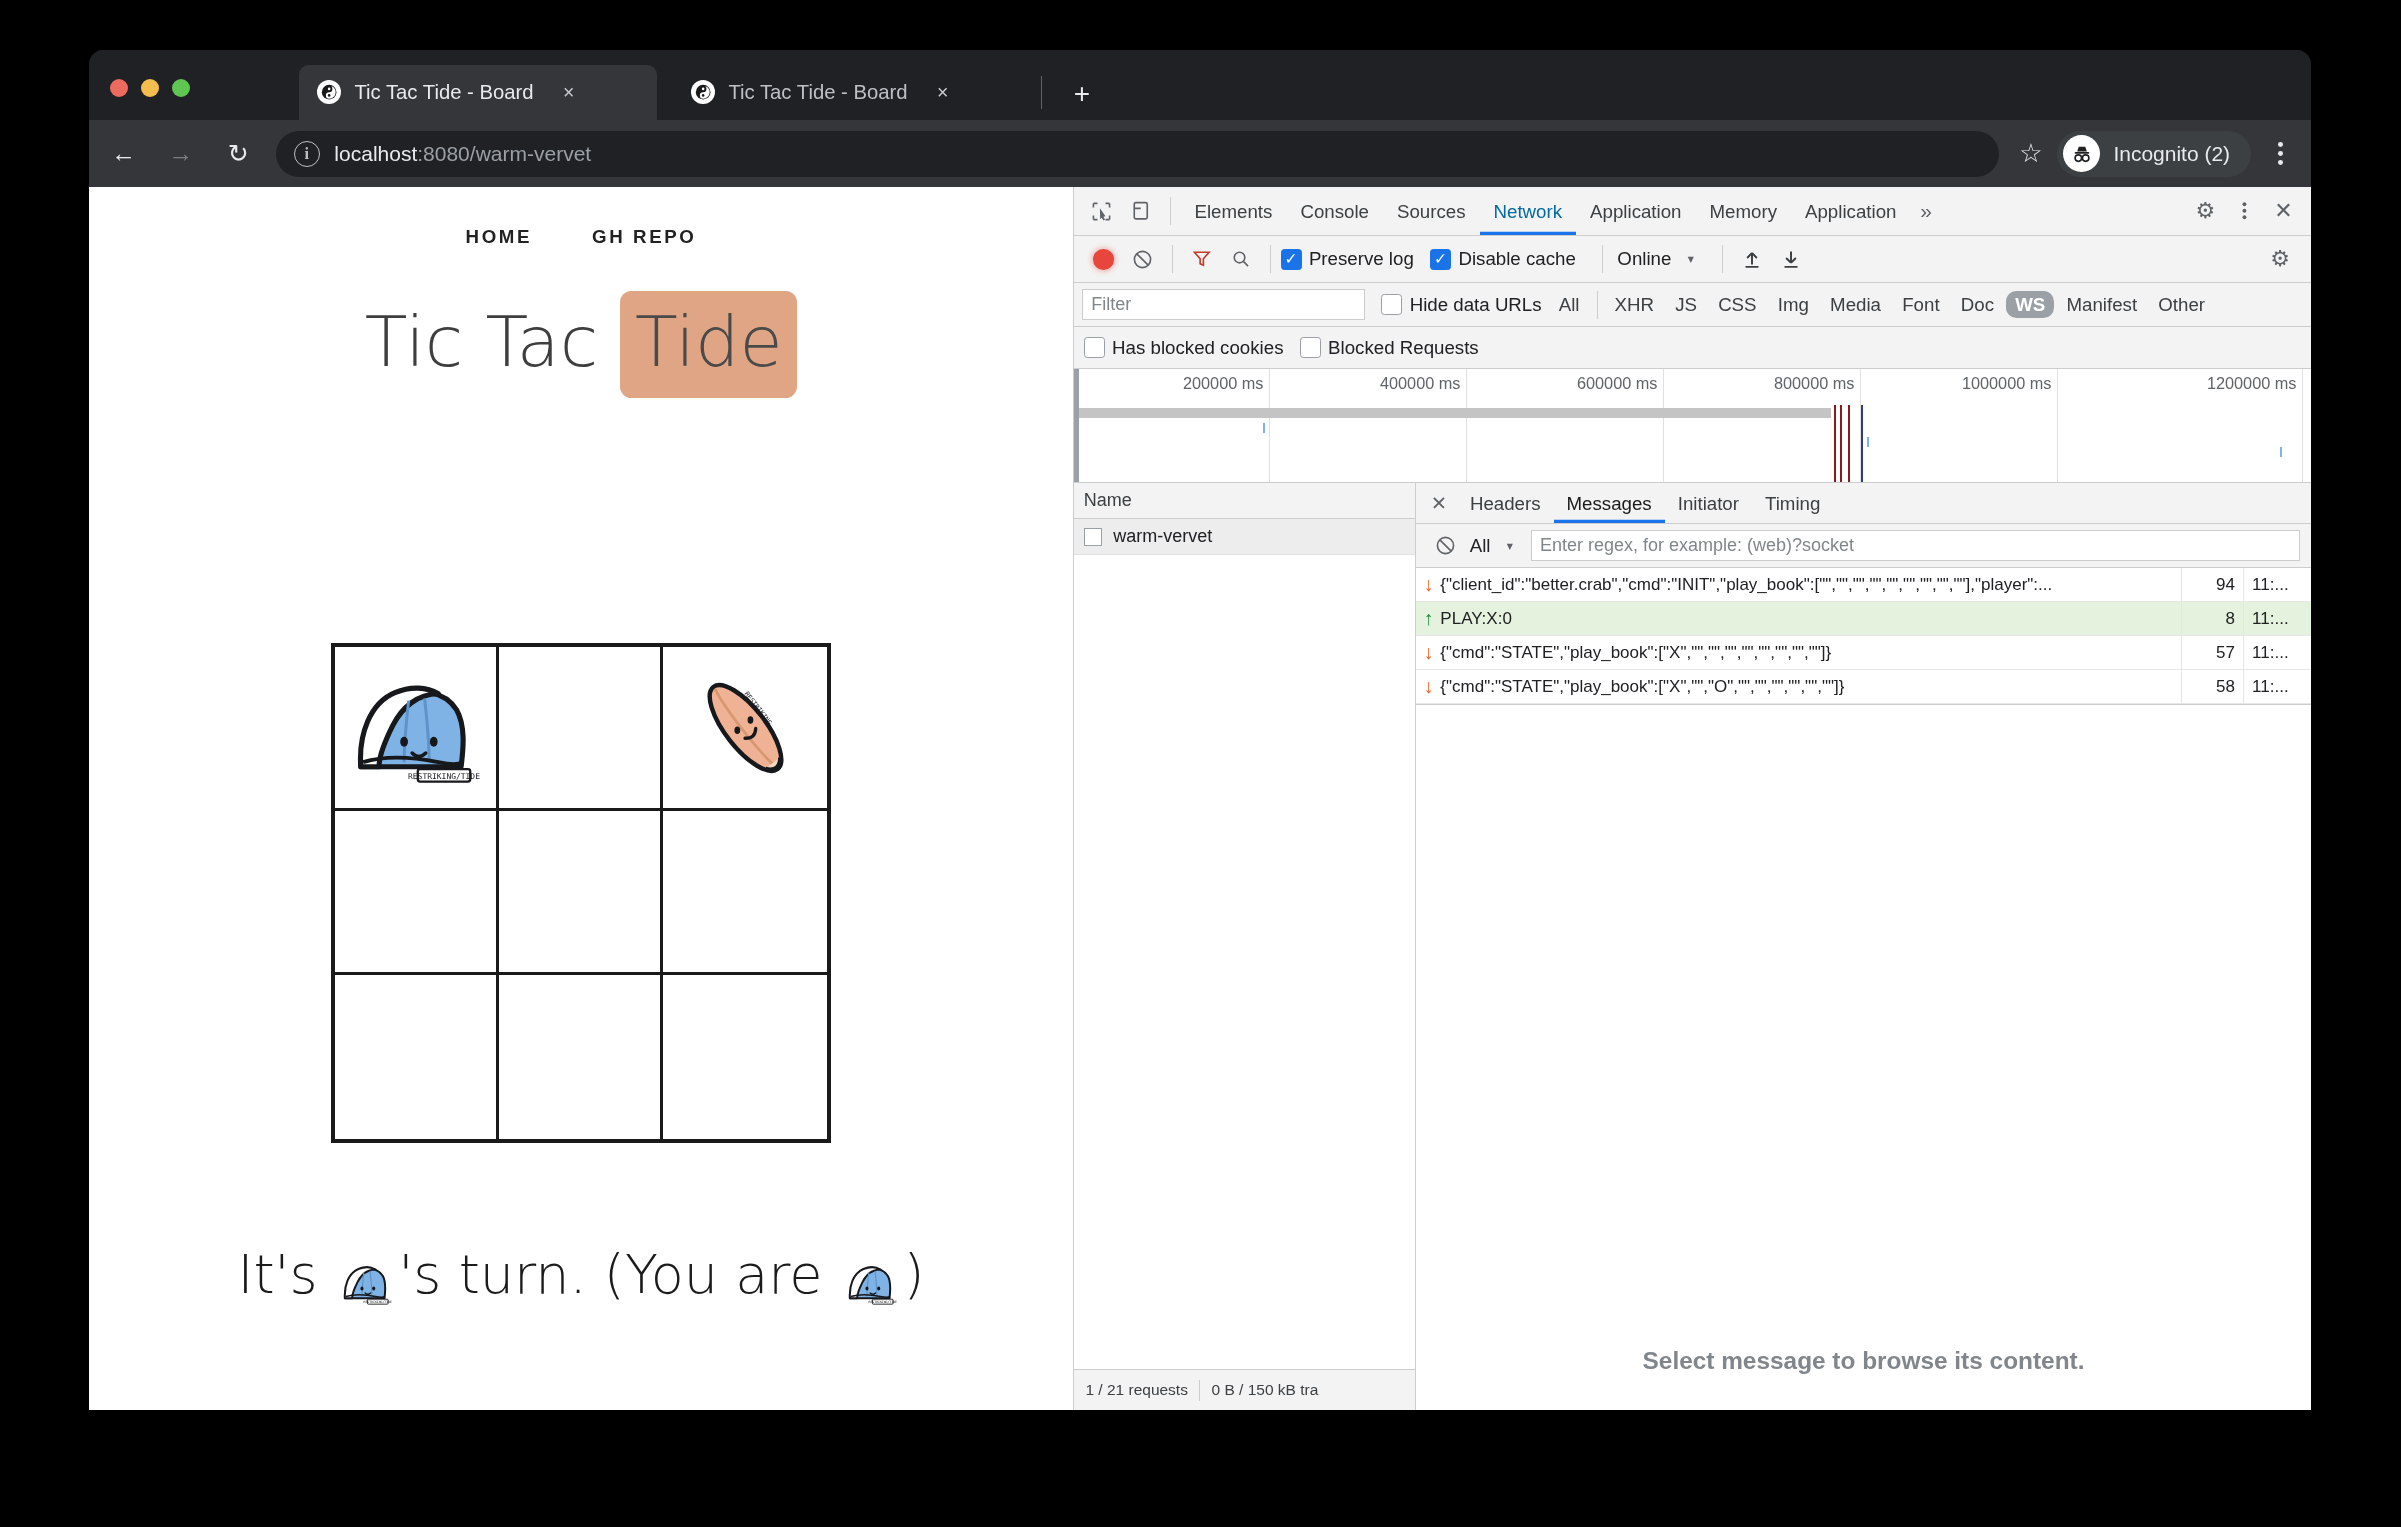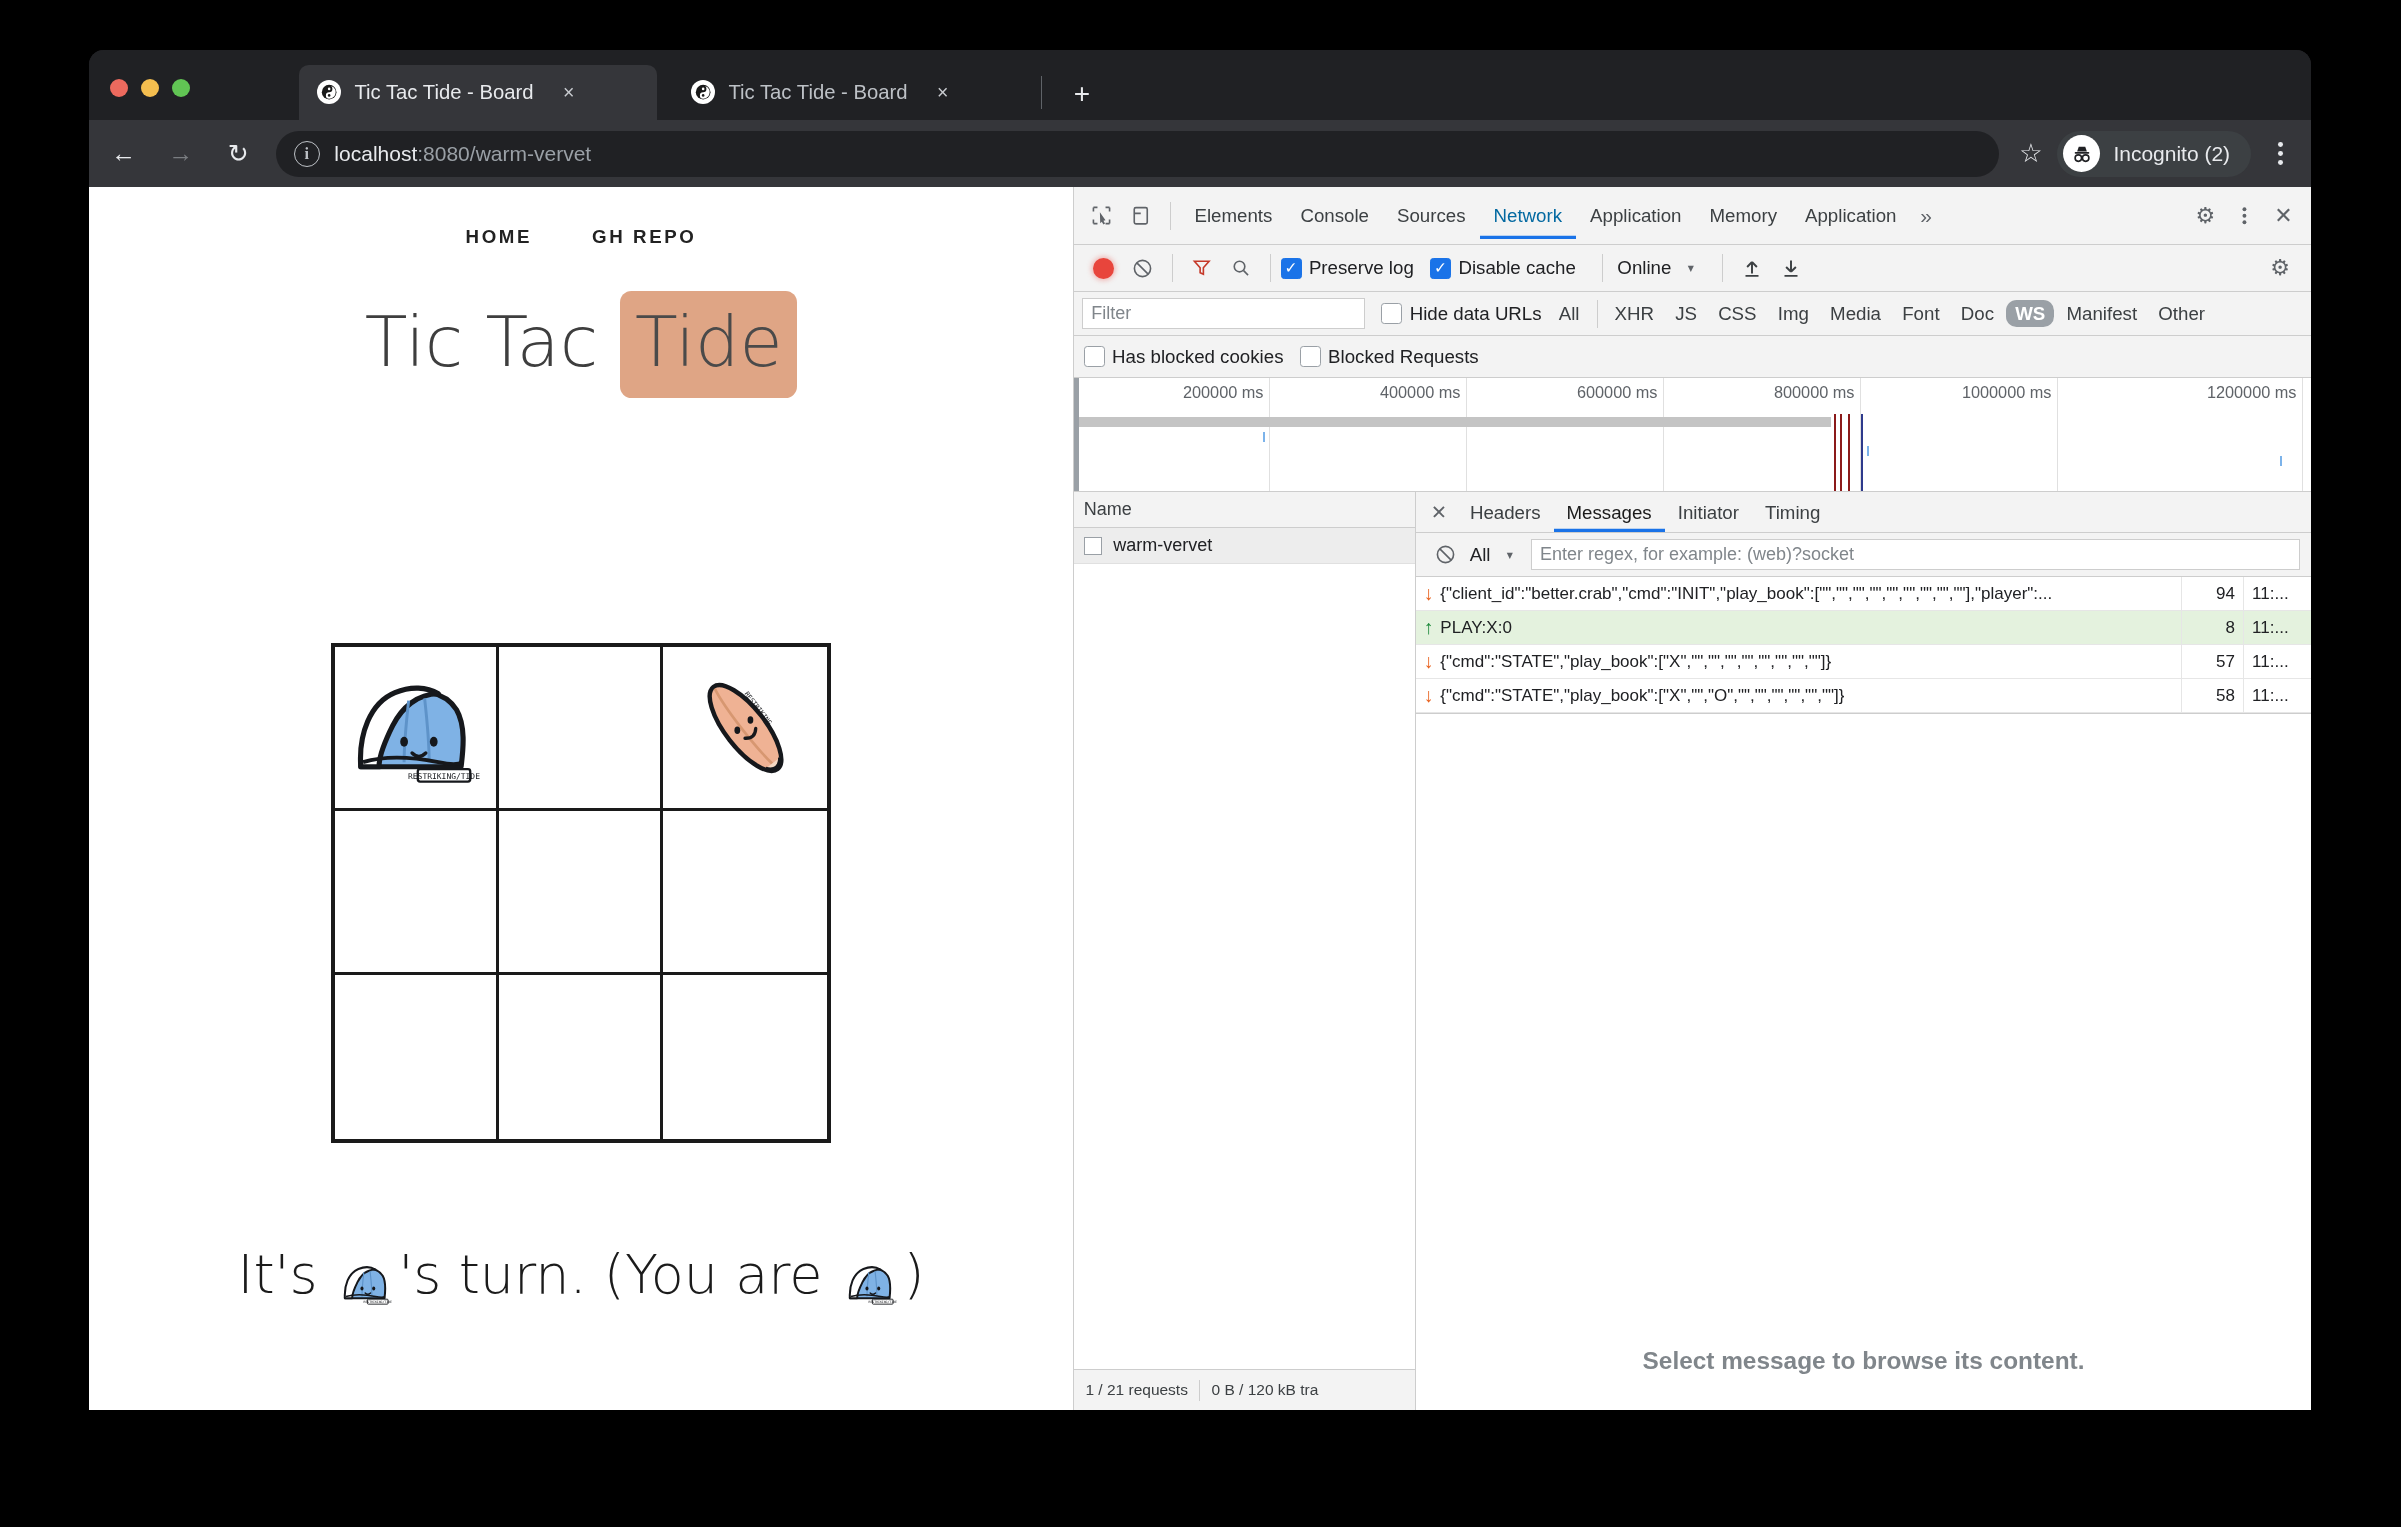--- a/index.html
+++ b/index.html
@@ -199,21 +199,21 @@
     width: 1238px; height: 100%;
     background: #F3F3F3;
     border-left: 0.8px solid #CDCDCD;
     display: flex; flex-direction: column;
     font-size: 18.7px; color: #202124;
   }
   .dt-row { display:flex; align-items:center; flex: none; }
 
   
   #dt-tabbar {
-    height: 58px; background: #F3F3F3;
+    height: 49px; background: #F3F3F3;
     border-bottom: 0.8px solid #CDCDCD;
     padding-left: 8.1px;
   }
   .dt-iconbtn {
     width: 39px; height: 39px;
     display:flex; align-items:center; justify-content:center;
     color: #5F6368;
   }
   .vsep { width:0.8px; height: 28px; background:#CDCDCD; margin: 0 9.8px; flex:none; }
   .dt-tab {
@@ -650,21 +650,21 @@
         <div id="req-pane">
           <div class="col-head">Name</div>
           <div class="req-row">
             <div class="req-cb"></div>
             <div>warm-vervet</div>
           </div>
           <div id="req-fill"></div>
           <div id="req-status">
             <span>1 / 21 requests</span>
             <span class="sep"></span>
-            <span>0 B / 120 kB tra</span>
+            <span>0 B / 150 kB tra</span>
           </div>
         </div>
 
         <div id="detail-pane">
           <div id="detail-tabs">
             <div class="xbtn">✕</div>
             <div class="dtab">Headers</div>
             <div class="dtab active">Messages</div>
             <div class="dtab">Initiator</div>
             <div class="dtab">Timing</div>

